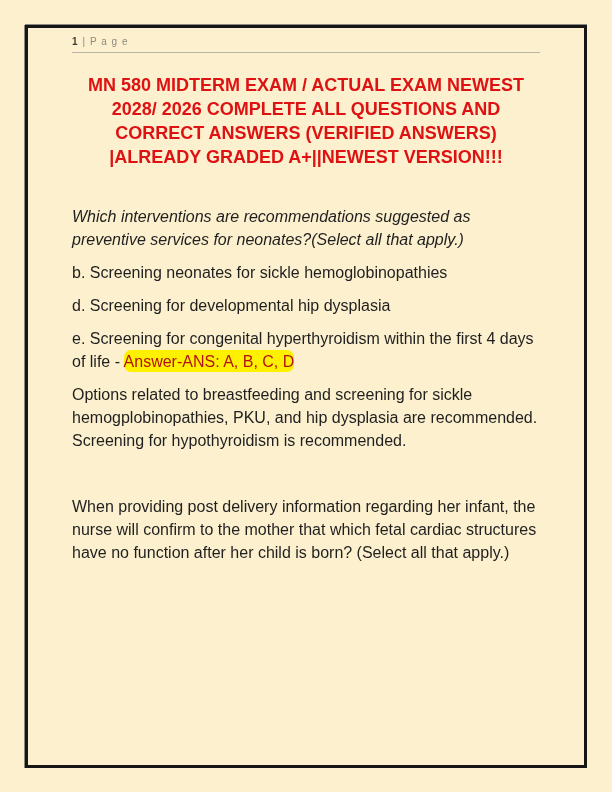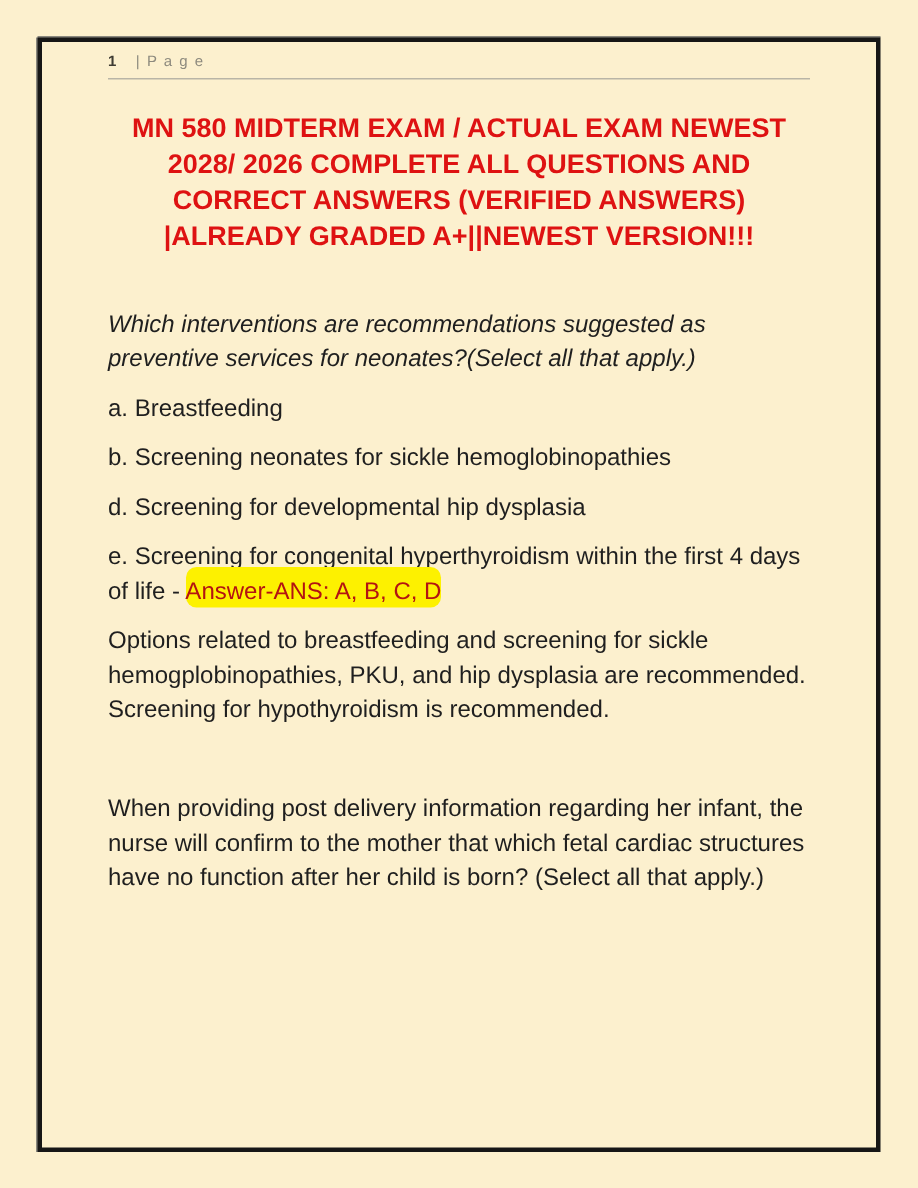--- a/index.html
+++ b/index.html
@@ -44,38 +44,38 @@
     padding-bottom: 4px;
     border-bottom: 1px solid var(--hdr-rule);
   }
   .page-header .num {
     font-weight: bold;
     color: var(--hdr-num);
   }
   .page-header .label {
     color: var(--hdr-label);
     letter-spacing: 1px;
-    margin-left: 13px;
+    margin-left: 5px;
   }
   .doc-title {
     margin-top: 20px;
     text-align: center;
     color: var(--title-red);
     font-weight: bold;
     font-size: 18px;
     line-height: 24px;
   }
   .body-copy { color: var(--body-text); font-size: 16px; line-height: 23px; }
   .body-copy p { margin: 0 0 10px 0; }
   p.q1-prompt { margin-top: 36px; font-style: italic; }
   p.q2-prompt { margin-top: 43px; }
   mark.answer {
     background: var(--hl-bg);
     color: var(--hl-text);
-    padding: 8px 0 2px 0;
+    padding: 3px 0 2px 0;
     border-radius: 7px;
   }
 </style>
 </head>
 <body>
 
 <div class="page">
   <div class="frame">
     <div class="content">
 
@@ -85,21 +85,20 @@
 
       <div class="doc-title">
         <div>MN 580 MIDTERM EXAM / ACTUAL EXAM NEWEST</div>
         <div>2028/ 2026 COMPLETE ALL QUESTIONS AND</div>
         <div>CORRECT ANSWERS (VERIFIED ANSWERS)</div>
         <div>|ALREADY GRADED A+||NEWEST VERSION!!!</div>
       </div>
 
       <div class="body-copy">
         <p class="q1-prompt">Which interventions are recommendations suggested as preventive services for neonates?(Select all that apply.)</p>
-        <p>a. Breastfeeding</p>
         <p>b. Screening neonates for sickle hemoglobinopathies</p>
         <p>d. Screening for developmental hip dysplasia</p>
         <p><span>e. Screening for congenital hyperthyroidism within the first 4 days of life - </span><mark class="answer">Answer-ANS: A, B, C, D</mark></p>
         <p>Options related to breastfeeding and screening for sickle hemogplobinopathies, PKU, and hip dysplasia are recommended. Screening for hypothyroidism is recommended.</p>
         <p class="q2-prompt">When providing post delivery information regarding her infant, the nurse will confirm to the mother that which fetal cardiac structures have no function after her child is born? (Select all that apply.)</p>
       </div>
 
     </div>
   </div>
 </div>

